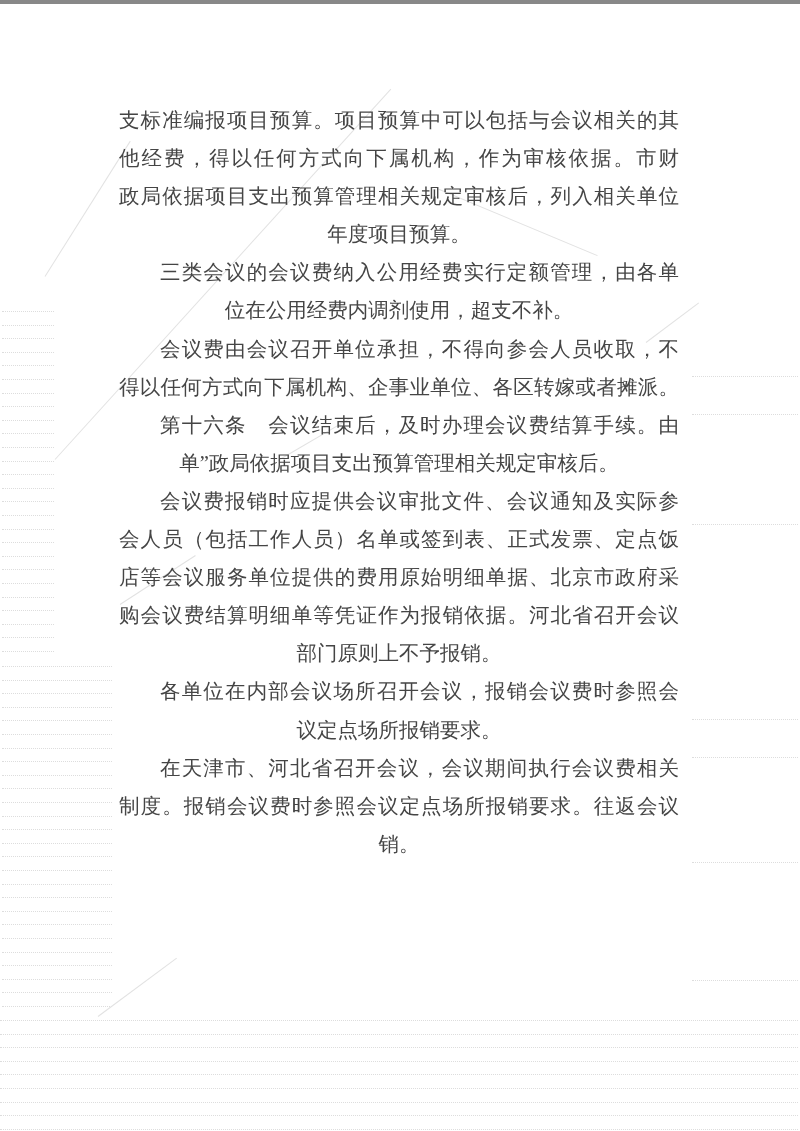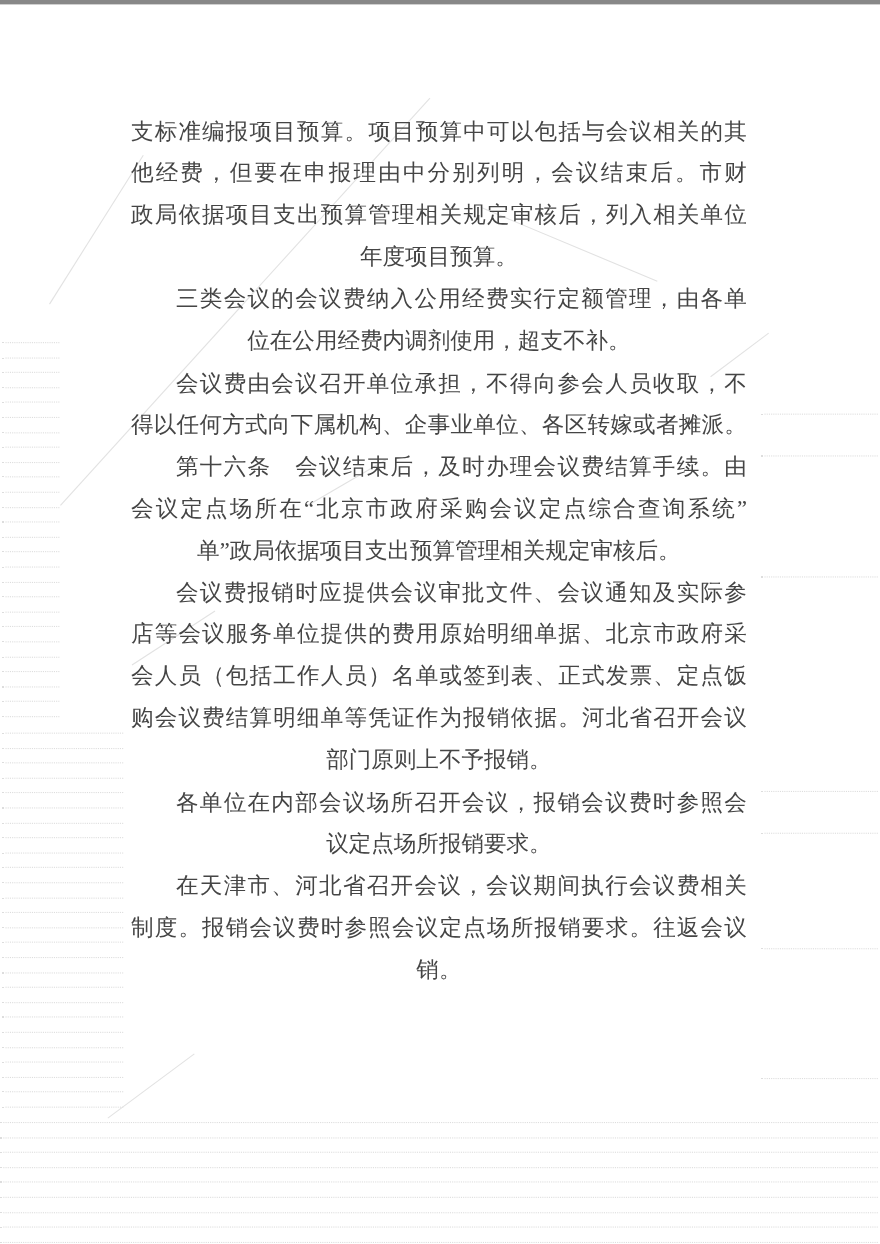--- a/index.html
+++ b/index.html
@@ -125,33 +125,32 @@
       <div class="diag" style="left: 55px; top: 455px; width: 500px; transform: rotate(-47.8deg);"></div>
       <div class="diag" style="left: 45px; top: 272px; width: 160px; transform: rotate(-57.8deg);"></div>
       <div class="diag" style="left: 437px; top: 184px; width: 174px; transform: rotate(22.7deg);"></div>
       <div class="diag" style="left: 278px; top: 456px; width: 84px; transform: rotate(-30.3deg);"></div>
       <div class="diag" style="left: 98px; top: 1012px; width: 98px; transform: rotate(-36.6deg);"></div>
       <div class="diag" style="left: 646px; top: 338px; width: 66px; transform: rotate(-36.9deg);"></div>
       <div class="diag" style="left: 120px; top: 600px; width: 90px; transform: rotate(-33deg);"></div>
     </div>
   <div class="doc">
       <div class="line justify">支标准编报项目预算。项目预算中可以包括与会议相关的其</div>
-      <div class="line justify">他经费，但要在申报理由中分别列明，会议结束后。市财</div>
+      <div class="line justify">他经费，得以任何方式向下属机构，作为审核依据。市财</div>
       <div class="line justify">政局依据项目支出预算管理相关规定审核后，列入相关单位</div>
       <div class="line">年度项目预算。</div>
       <div class="line justify indent">三类会议的会议费纳入公用经费实行定额管理，由各单</div>
       <div class="line">位在公用经费内调剂使用，超支不补。</div>
       <div class="line justify indent">会议费由会议召开单位承担，不得向参会人员收取，不</div>
       <div class="line justify">得以任何方式向下属机构、企事业单位、各区转嫁或者摊派。</div>
       <div class="line justify indent">第十六条　会议结束后，及时办理会议费结算手续。由</div>
-      <div class="line justify">会议定点场所在“北京市政府采购会议定点综合查询系统”</div>
       <div class="line">单”政局依据项目支出预算管理相关规定审核后。</div>
       <div class="line justify indent">会议费报销时应提供会议审批文件、会议通知及实际参</div>
+      <div class="line justify">会人员（包括工作人员）名单或签到表、正式发票、定点饭</div>
       <div class="line justify">店等会议服务单位提供的费用原始明细单据、北京市政府采</div>
-      <div class="line justify">会人员（包括工作人员）名单或签到表、正式发票、定点饭</div>
       <div class="line justify">购会议费结算明细单等凭证作为报销依据。河北省召开会议</div>
       <div class="line">部门原则上不予报销。</div>
       <div class="line justify indent">各单位在内部会议场所召开会议，报销会议费时参照会</div>
       <div class="line">议定点场所报销要求。</div>
       <div class="line justify indent">在天津市、河北省召开会议，会议期间执行会议费相关</div>
       <div class="line justify">制度。报销会议费时参照会议定点场所报销要求。往返会议</div>
       <div class="line">销。</div>
     </div>
 </div>
 

